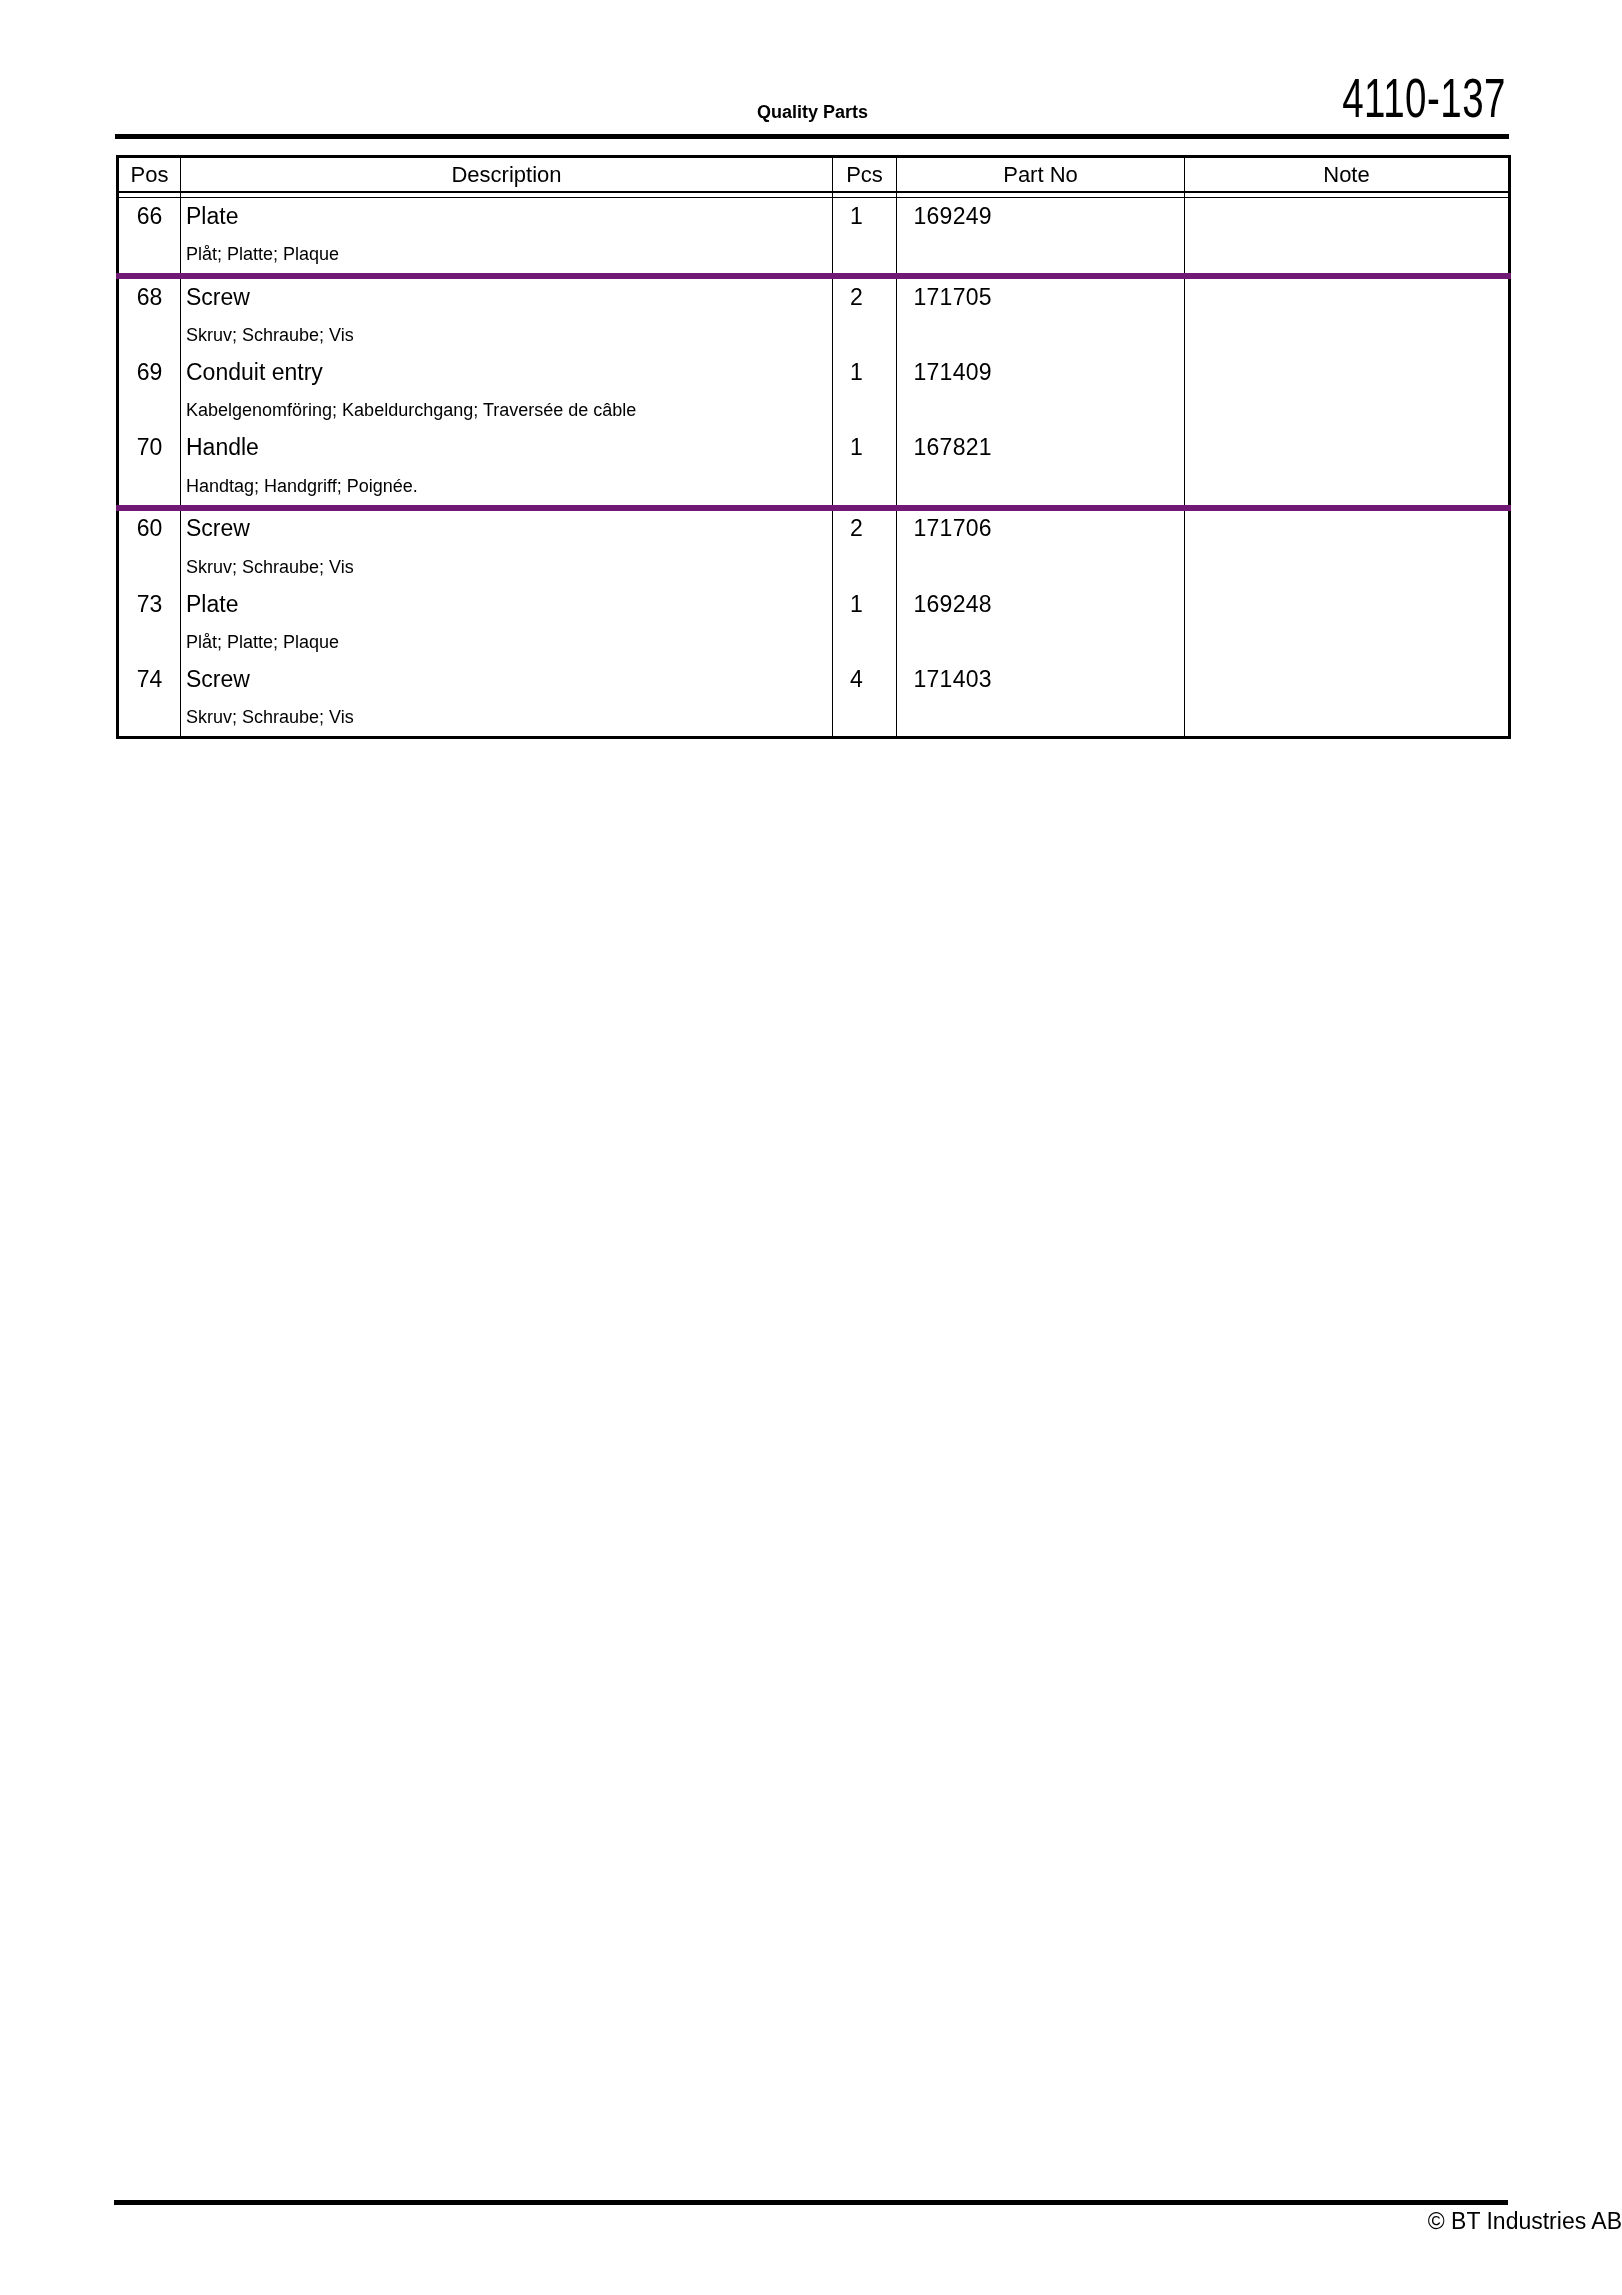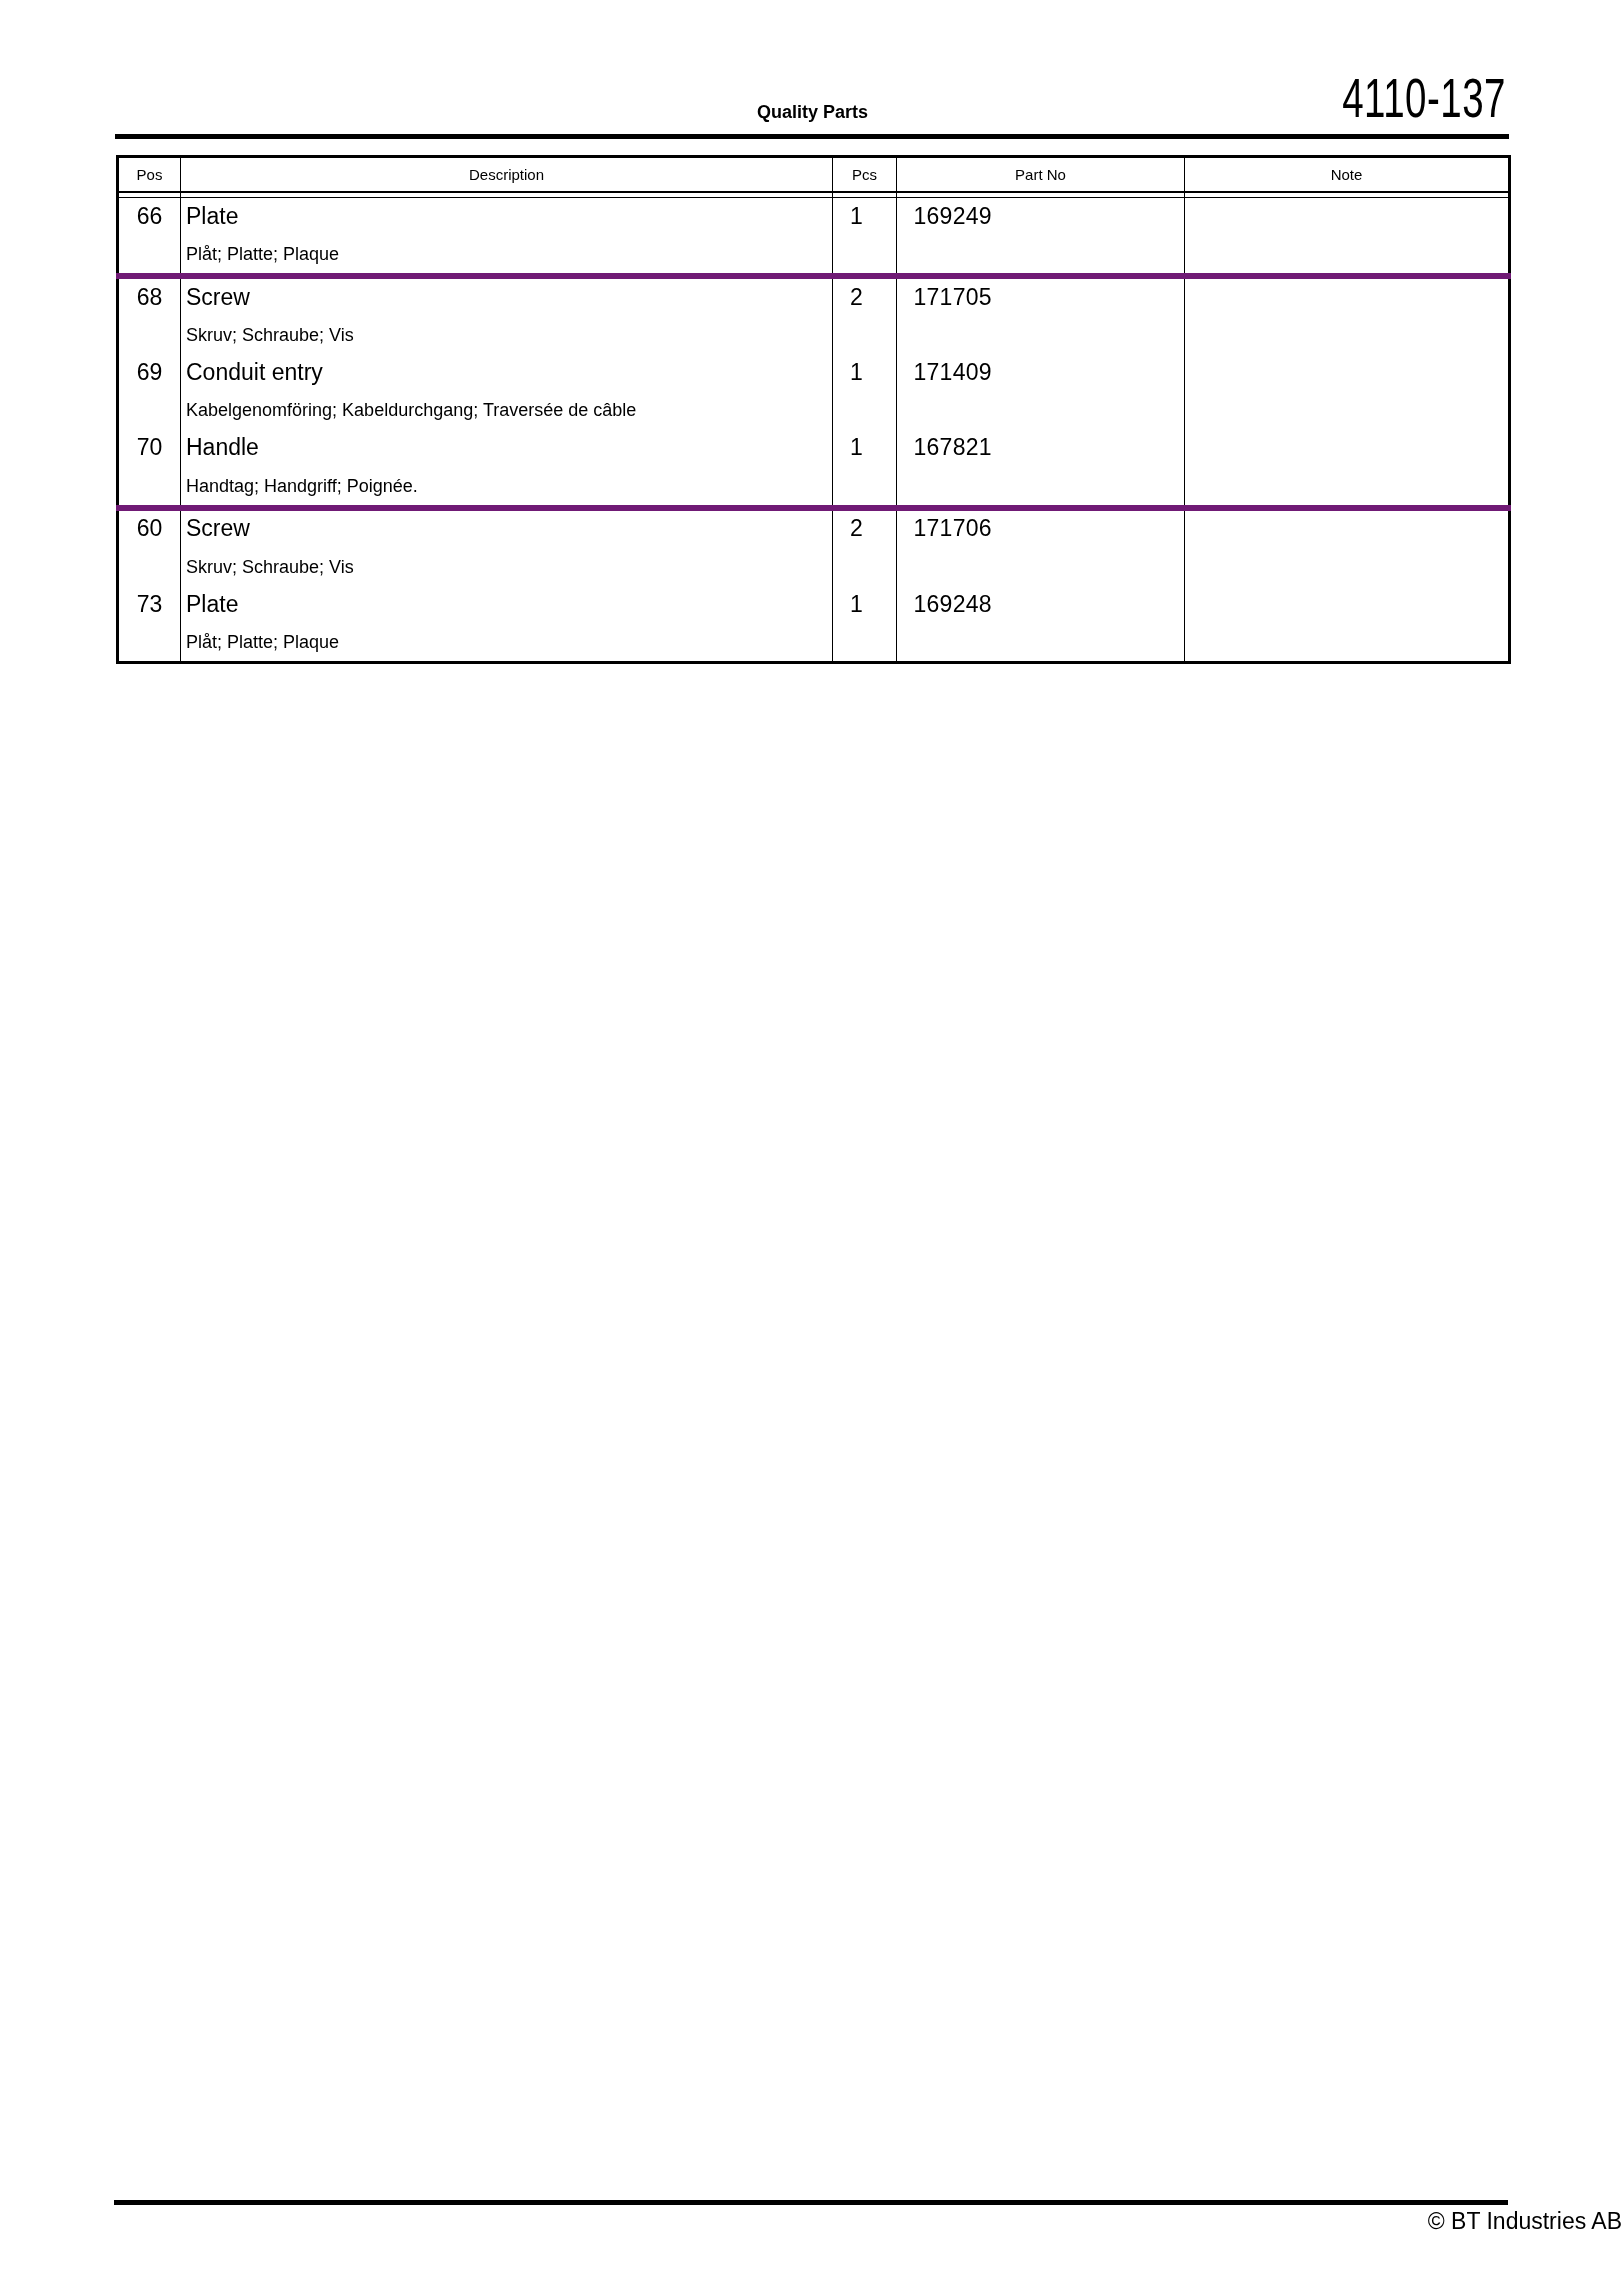--- a/index.html
+++ b/index.html
@@ -67,21 +67,21 @@
     white-space: nowrap;
   }
   
   table.parts th:not(:last-child),
   table.parts td:not(:last-child) {
     border-right: 1.4px solid #000000;
   }
   
   table.parts thead th {
     height: 33px;
-    font-size: 15px;
+    font-size: 22px;
     font-weight: normal;
     text-align: center;
     vertical-align: middle;
     border-bottom: 2.7px solid #000000;
     margin-top: 40px;
   }
   
   tr.header-gap td {
     height: 4.1px;
     border-bottom: 1.4px solid #000000;
@@ -224,20 +224,30 @@
       <tr class="part-row">
         <td class="col-pos">73</td>
         <td class="col-desc">
           <div class="desc-main">Plate</div>
           <div class="desc-sub">Plåt; Platte; Plaque</div>
         </td>
         <td class="col-pcs">1</td>
         <td class="col-part">169248</td>
         <td class="col-note"></td>
       </tr>
+      <tr class="part-row">
+        <td class="col-pos">74</td>
+        <td class="col-desc">
+          <div class="desc-main">Screw</div>
+          <div class="desc-sub">Skruv; Schraube; Vis</div>
+        </td>
+        <td class="col-pcs">4</td>
+        <td class="col-part">171403</td>
+        <td class="col-note"></td>
+      </tr>
     </tbody>
   </table>
 
   <div class="footer-rule"></div>
   <div class="footer-text">© BT Industries AB</div>
 
 </div>
 
 
 </body></html>

